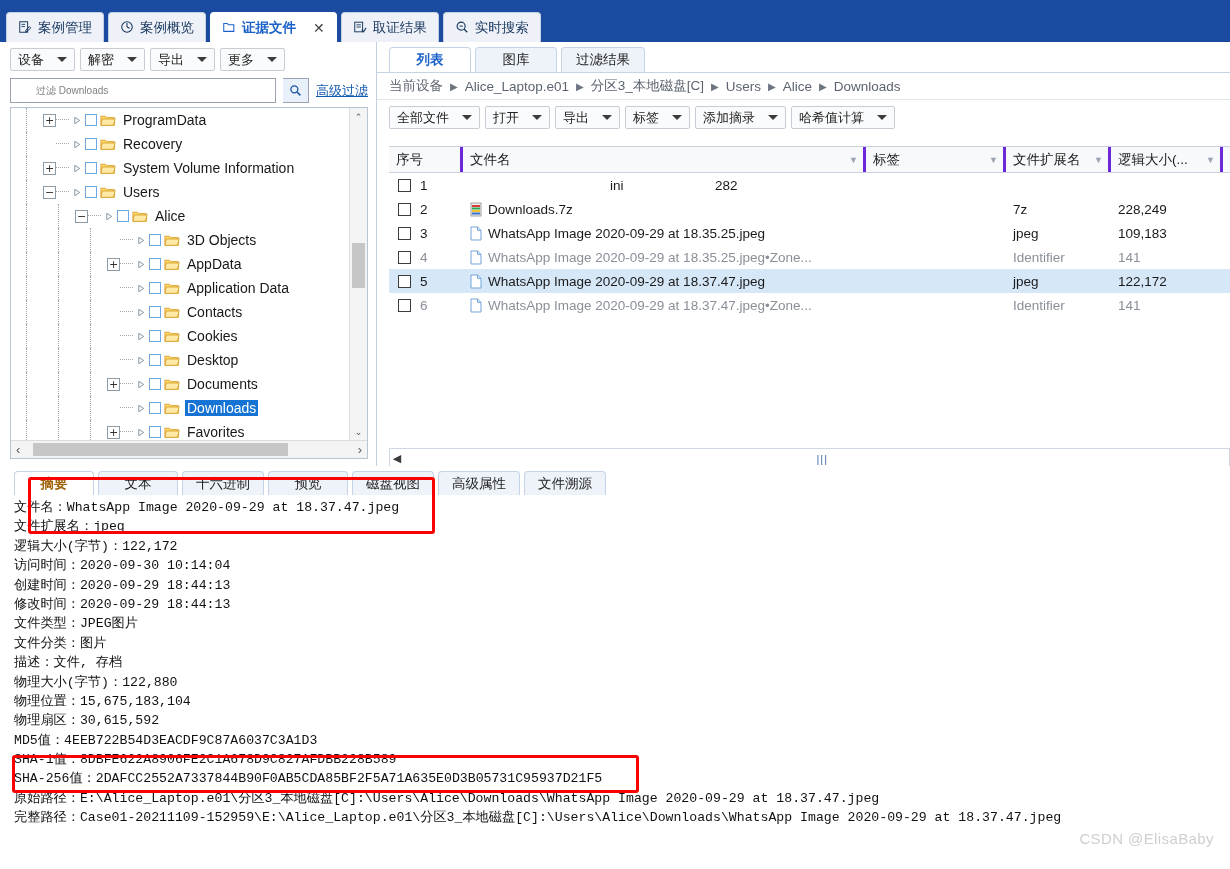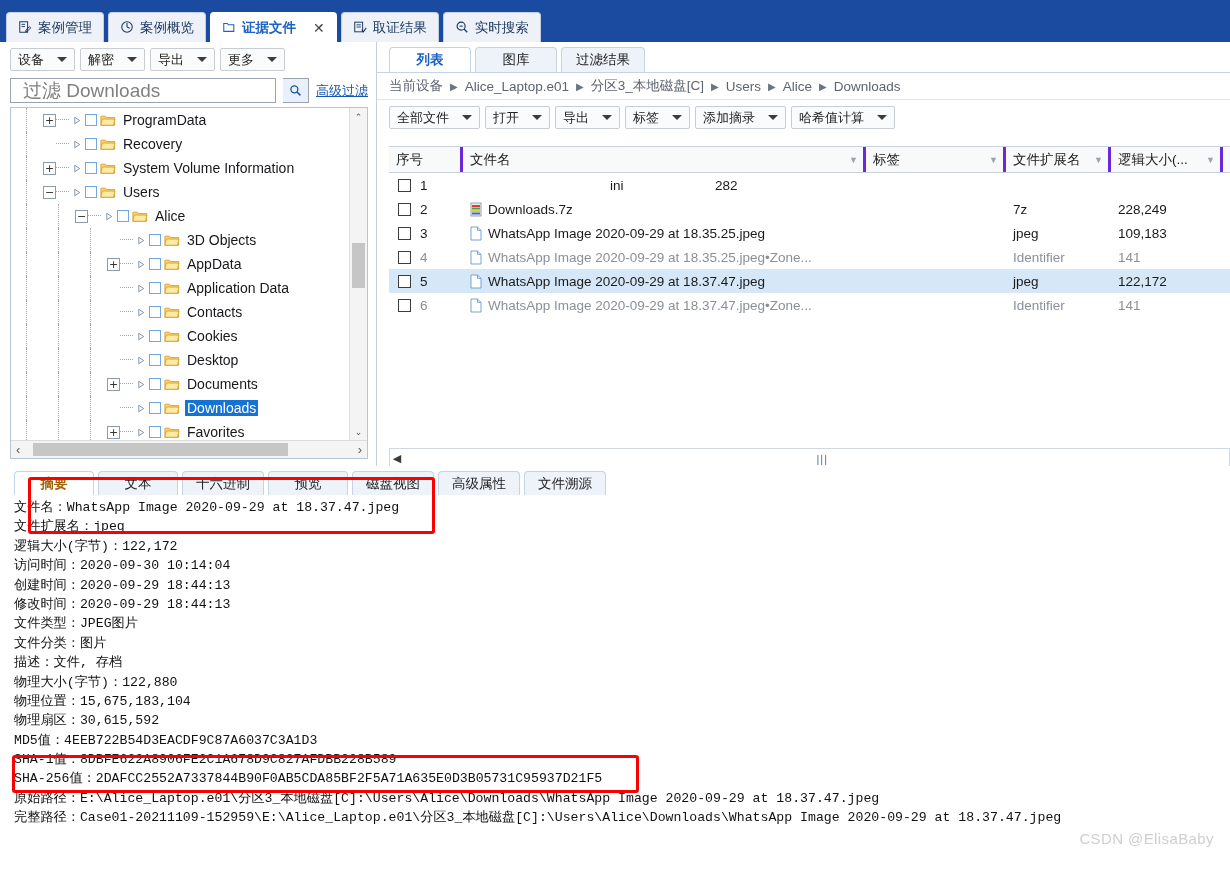--- a/index.html
+++ b/index.html
@@ -52,21 +52,21 @@
   }
   .caret{
     width:0;height:0;border-left:5px solid transparent;border-right:5px solid transparent;
     border-top:5px solid #3c3c3c;
   }
   .filterbar{
     margin:3px 8px 4px 10px; display:flex; align-items:center; gap:7px;
   }
   .finput{
     flex:1; height:25px; border:1px solid #9aa3ad; background:#fff;
-    padding:0 12px; font-size:19px; color:#808080;
+    padding:0 25px; font-size:10px; color:#808080;
     display:flex; align-items:center;
   }
   .fsearch{
     width:26px;height:25px;border:1px solid #9aa3ad; border-left:none;
     background:#e8f0fb; display:flex;align-items:center;justify-content:center;
     cursor:pointer;
   }
   .advlink{ color:#1558b0; text-decoration:underline; font-size:13px; cursor:pointer; white-space:nowrap;}
 
   .treebox{

